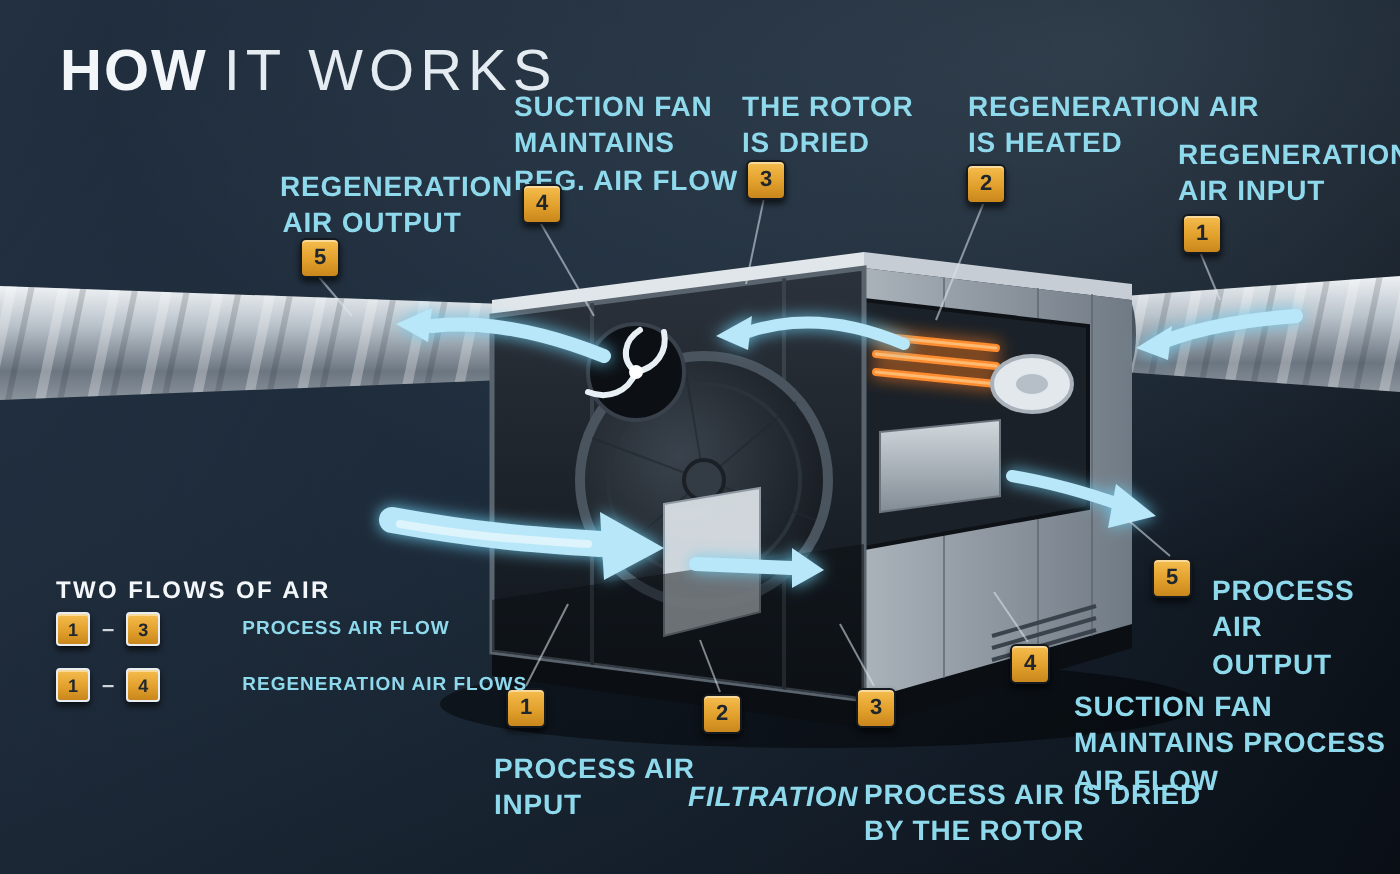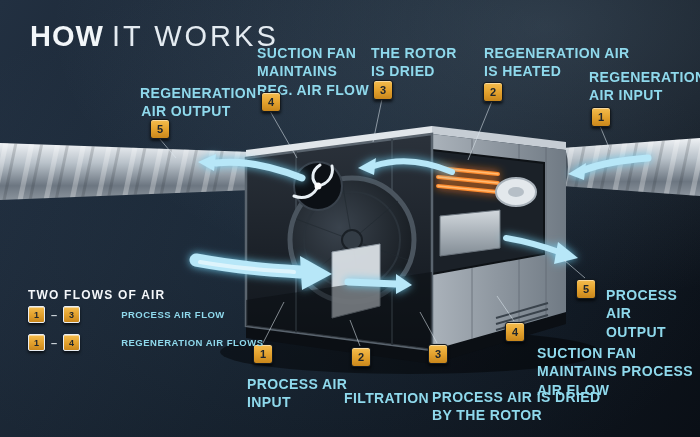--- a/index.html
+++ b/index.html
@@ -252,21 +252,21 @@
 MAINTAINS
 REG. AIR FLOW</div>
   <div class="callout-label" style="left:484px;top:44px;">REGENERATION AIR
 IS HEATED</div>
   <div class="callout-label" style="left:371px;top:44px;">THE ROTOR
 IS DRIED</div>
   <div class="callout-label" style="left:589px;top:68px;">REGENERATION
 AIR INPUT</div>
   <div class="callout-label" style="left:247px;top:375px;">PROCESS AIR
 INPUT</div>
-  <div class="callout-label" style="left:344px;top:389px;">FILTRATION</div>
+  <div class="callout-label" style="left:344px;top:389px;font-style:italic;">FILTRATION</div>
   <div class="callout-label" style="left:432px;top:388px;">PROCESS AIR IS DRIED
 BY THE ROTOR</div>
   <div class="callout-label" style="left:537px;top:344px;">SUCTION FAN
 MAINTAINS PROCESS
 AIR FLOW</div>
   <div class="callout-label" style="left:606px;top:286px;">PROCESS AIR
 OUTPUT</div>
 
   <div class="badge" style="left:150px;top:119px;">5</div>
   <div class="badge" style="left:261px;top:92px;">4</div>

